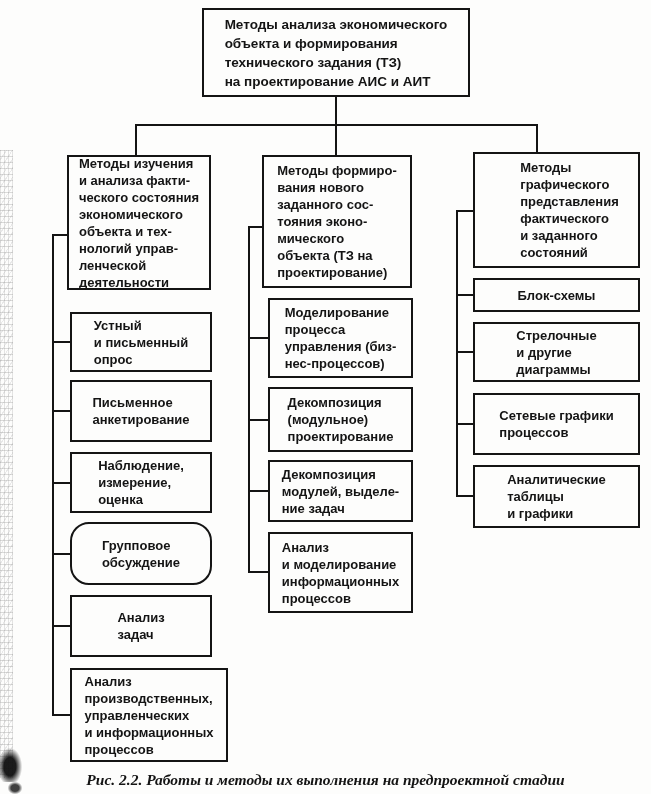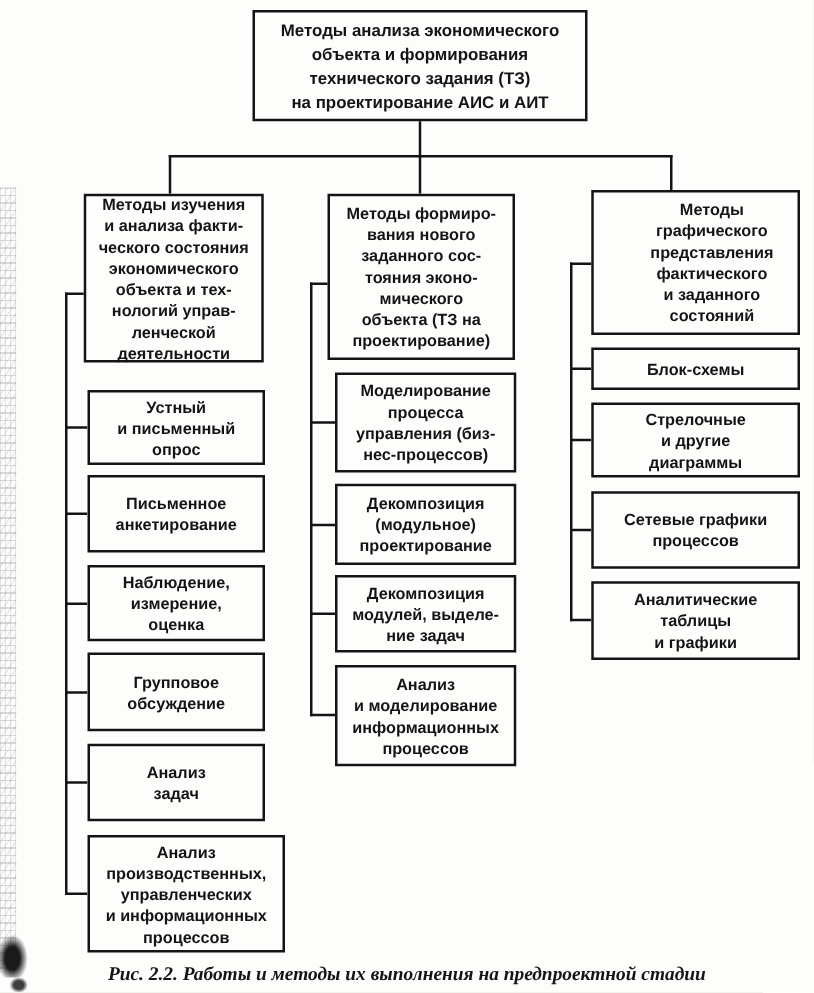--- a/index.html
+++ b/index.html
@@ -1,19 +1,19 @@
 <!DOCTYPE html>
 <html><head>
 <meta charset="utf-8">
 <style>
   html,body{margin:0;padding:0;background:#e8e8e8;}
   #page{position:relative;width:651px;height:794px;background:#fdfdfc;overflow:hidden;
         font-family:"Liberation Sans","DejaVu Sans",sans-serif;color:#141414;}
   .box{position:absolute;box-sizing:border-box;border:2px solid #141414;background:#fdfdfc;
-       display:flex;align-items:center;justify-content:center;text-align:center;
+       display:flex;align-items:center;justify-content:center;
        font-weight:bold;font-size:13px;line-height:17px;white-space:pre-line;padding:2px;}
   .root{font-size:13.5px;line-height:19px;}
   .line{position:absolute;background:#141414;}
   .caption{position:absolute;left:0;top:771px;width:100%;text-align:center;
            font-family:"Liberation Serif","DejaVu Serif",serif;
            font-style:italic;font-weight:bold;font-size:15.5px;color:#141414;}
   .noise-band{position:absolute;left:0;top:150px;width:13px;height:628px;opacity:.45;
     background-image:
       repeating-linear-gradient(180deg, rgba(30,30,30,.35) 0 1px, transparent 1px 6px),
       repeating-linear-gradient(90deg, rgba(30,30,30,.25) 0 1px, transparent 1px 4px),
@@ -57,21 +57,21 @@
   <div class="line" style="left:52px;top:714px;width:18px;height:2px;"></div>
 
   <div class="box" style="left:70px;top:312px;width:142px;height:60px;">Устный
 и письменный
 опрос</div>
   <div class="box" style="left:70px;top:380px;width:142px;height:62px;">Письменное
 анкетирование</div>
   <div class="box" style="left:70px;top:452px;width:142px;height:61px;">Наблюдение,
 измерение,
 оценка</div>
-  <div class="box" style="left:70px;top:522px;width:142px;height:63px;">Групповое
+  <div class="box" style="left:70px;top:522px;width:142px;height:63px;border-radius:19px;">Групповое
 обсуждение</div>
   <div class="box" style="left:70px;top:595px;width:142px;height:62px;">Анализ
 задач</div>
   <div class="box" style="left:70px;top:668px;width:158px;height:94px;">Анализ
 производственных,
 управленческих
 и информационных
 процессов</div>
 
   <div class="box" style="left:262px;top:155px;width:150px;height:133px;">Методы формиро-

